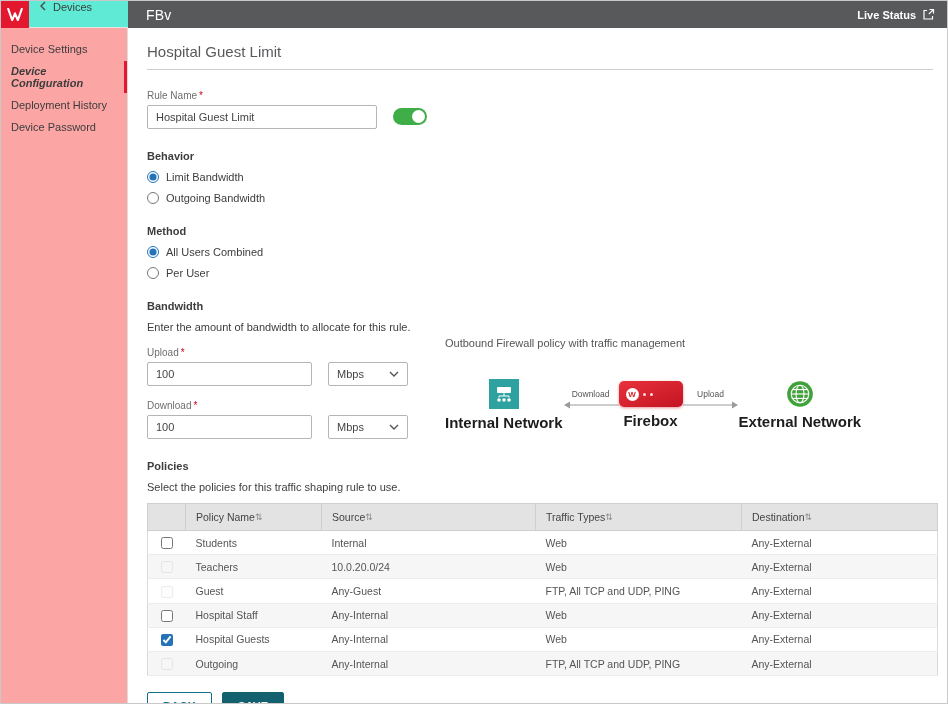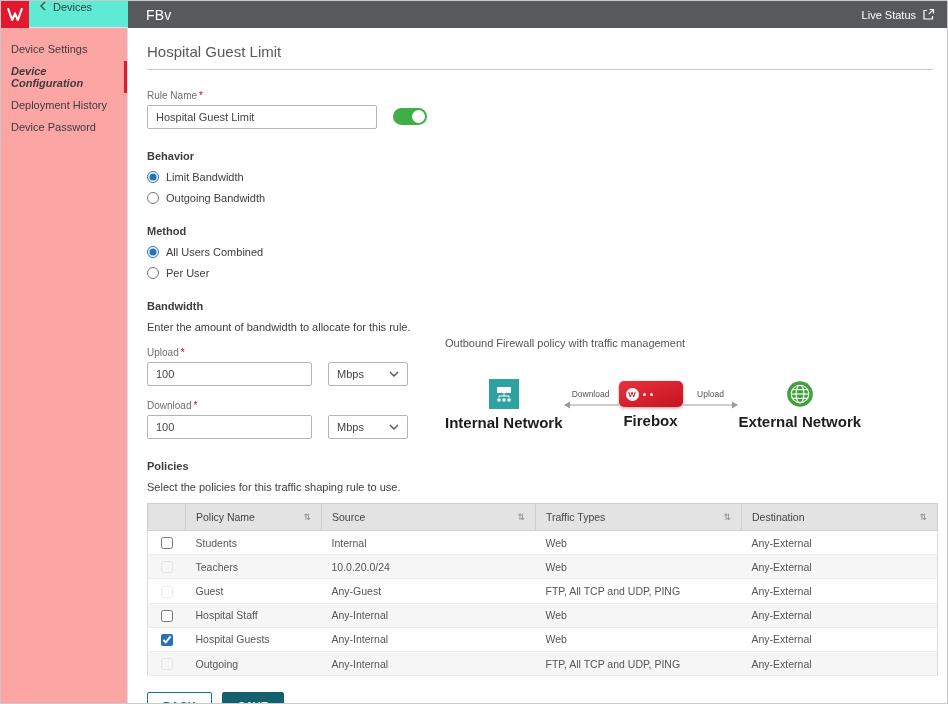--- a/index.html
+++ b/index.html
@@ -7,21 +7,21 @@
   body { font-family: "Liberation Sans", sans-serif; }
   .screen { position:relative; width:948px; height:704px; background:#fff; border:1px solid #c9c9c9; overflow:hidden; }
 
   
   .top { display:flex; height:27px; }
   .logo-box { width:28px; height:27px; background:#E3172D; display:flex; align-items:center; justify-content:center; flex:0 0 28px; cursor:pointer; }
   .crumb-box { width:99px; flex:0 0 99px; display:flex; gap:6px; padding-left:10px; background:#5eead4; border-bottom:1px solid #e2e2e2; cursor:pointer; }
   .crumb-box span { font-size:11px; color:#3c3c3c; }
   .darkbar { flex:1; background:#58595B; color:#fff; display:flex; align-items:center; justify-content:space-between; padding:0 12px 0 18px; }
   .darkbar .device-title { font-size:14px; letter-spacing:.2px; }
-  .live-status { display:flex; align-items:center; gap:6px; font-size:11px; cursor:pointer; }
+  .live-status { display:flex; align-items:center; gap:6px; font-size:11px; cursor:pointer;font-weight:bold; }
 
   
   .sidebar { position:absolute; left:0; top:27px; bottom:0; width:127px; border-right:1px solid #dcdcdc; background:#fca5a5; padding-top:10px; }
   .side-item { position:relative; font-size:11px; color:#3c3c3c; padding:5px 8px 5px 10px; cursor:pointer; line-height:12px; }
   .side-item.active { font-weight:bold;font-style:italic; }
   .side-item.active::after { content:""; position:absolute; right:0; top:1px; bottom:1px; width:3px; background:#E3172D; }
 
   
   .content { position:absolute; left:128px; top:27px; right:0; bottom:0; background:#fff; padding:0 14px 0 18px; overflow:hidden; }
   .page-title { font-size:15px; color:#58595B; padding:15px 0 9px; border-bottom:1px solid #cfcfcf; font-weight:normal; }
@@ -61,21 +61,21 @@
   .fb-circle { width:13px; height:13px; border-radius:50%; background:#fff; color:#d8232a; font-size:8px; font-weight:bold; display:flex; align-items:center; justify-content:center; }
   .fb-dot { width:3px; height:3px; border-radius:50%; background:rgba(255,255,255,.85); }
   .link { position:relative; width:56px; height:26px; flex:0 0 56px; }
   .link .link-label { position:absolute; top:-3px; left:50%; transform:translateX(-50%); background:#fff; padding:0 3px; font-size:8.5px; color:#555; }
   .link svg { position:absolute; top:8px; left:0; }
 
   
   .policy-table { width:790px; border-collapse:collapse; margin-top:10px; font-size:10.5px; color:#555; border:1px solid #d9d9d9; table-layout:fixed; }
   .policy-table thead th { background:#e3e3e3; border:1px solid #cfcfcf; font-weight:normal; color:#444; text-align:left; padding:7px 10px; font-size:10.5px; cursor:pointer; }
   .policy-table thead th.cb-col { width:38px; }
-  .th-inner { display:flex; align-items:center; justify-content:space-between; }
+  .th-inner { display:flex; align-items:center; }
   .sort-ic { color:#8a8a8a; font-size:9px; }
   .policy-table tbody td { padding:5px 10px; border-bottom:1px solid #ececec; overflow:hidden; white-space:nowrap; }
   .policy-table tbody tr:nth-child(even) { background:#f6f6f6; }
   .cb-cell { text-align:center; }
   input[type=checkbox].cb { accent-color:#2473B9; width:12px; height:12px; margin:0; vertical-align:middle; }
   input[type=checkbox].cb:disabled { opacity:.4; }
 
   
   .btn-row { display:flex; gap:10px; margin-top:16px; }
   .btn { font-family:"Liberation Sans",sans-serif; font-size:11px; font-weight:bold; padding:7px 15px; border-radius:2px; cursor:pointer; letter-spacing:.3px; }

